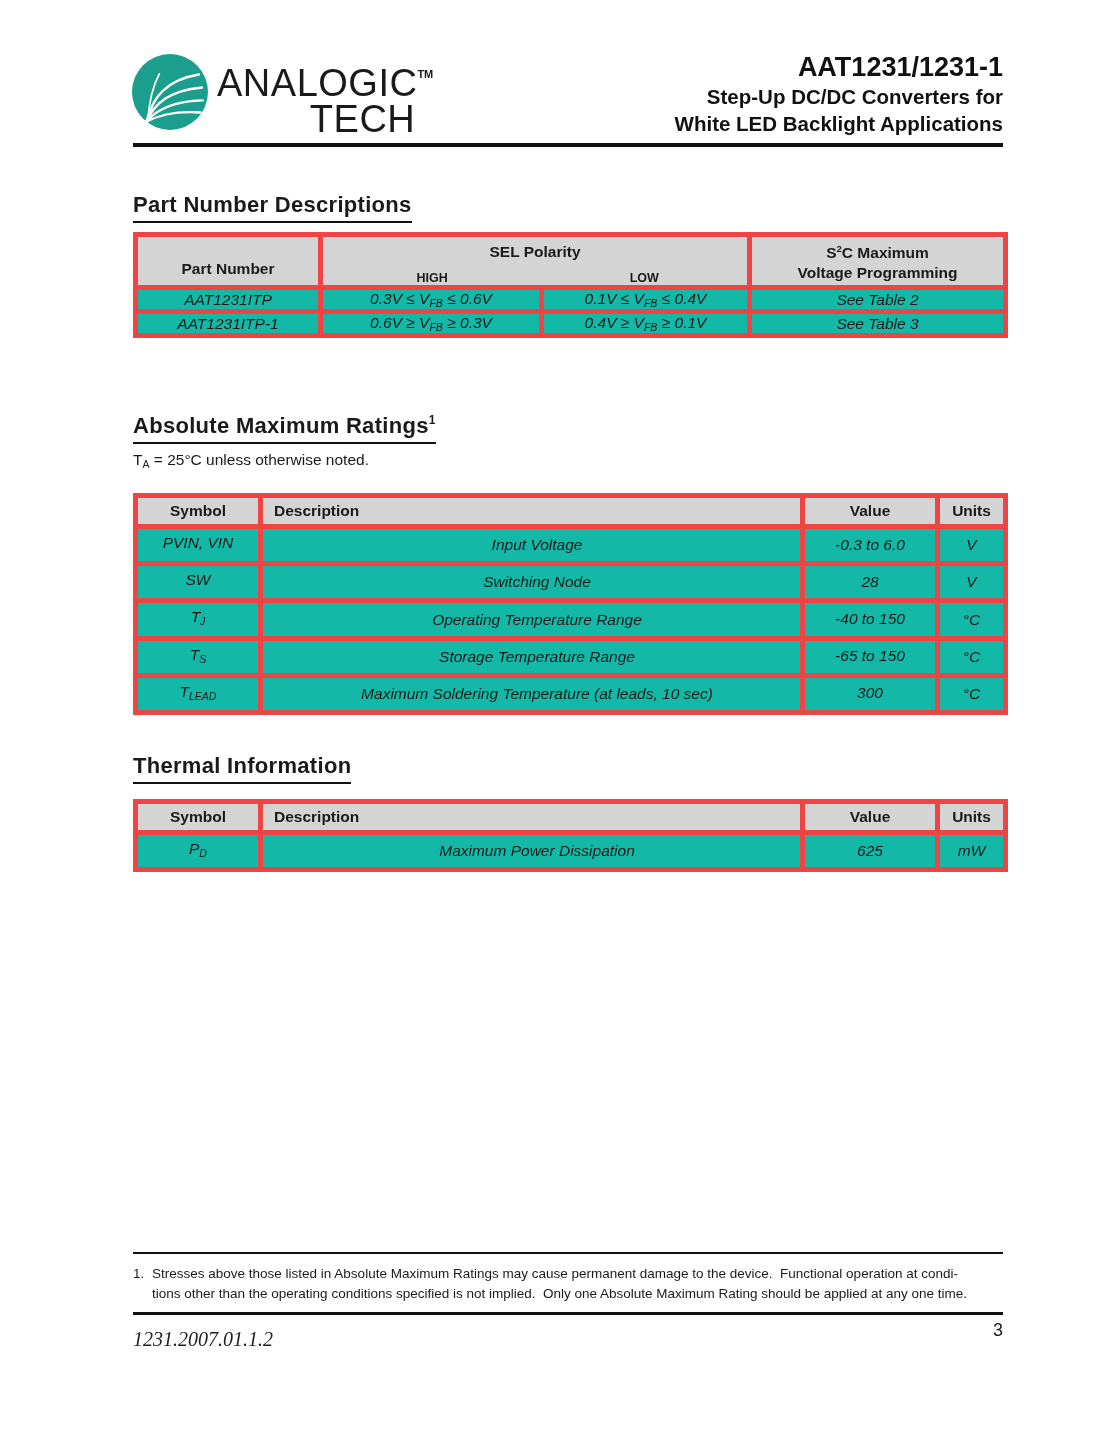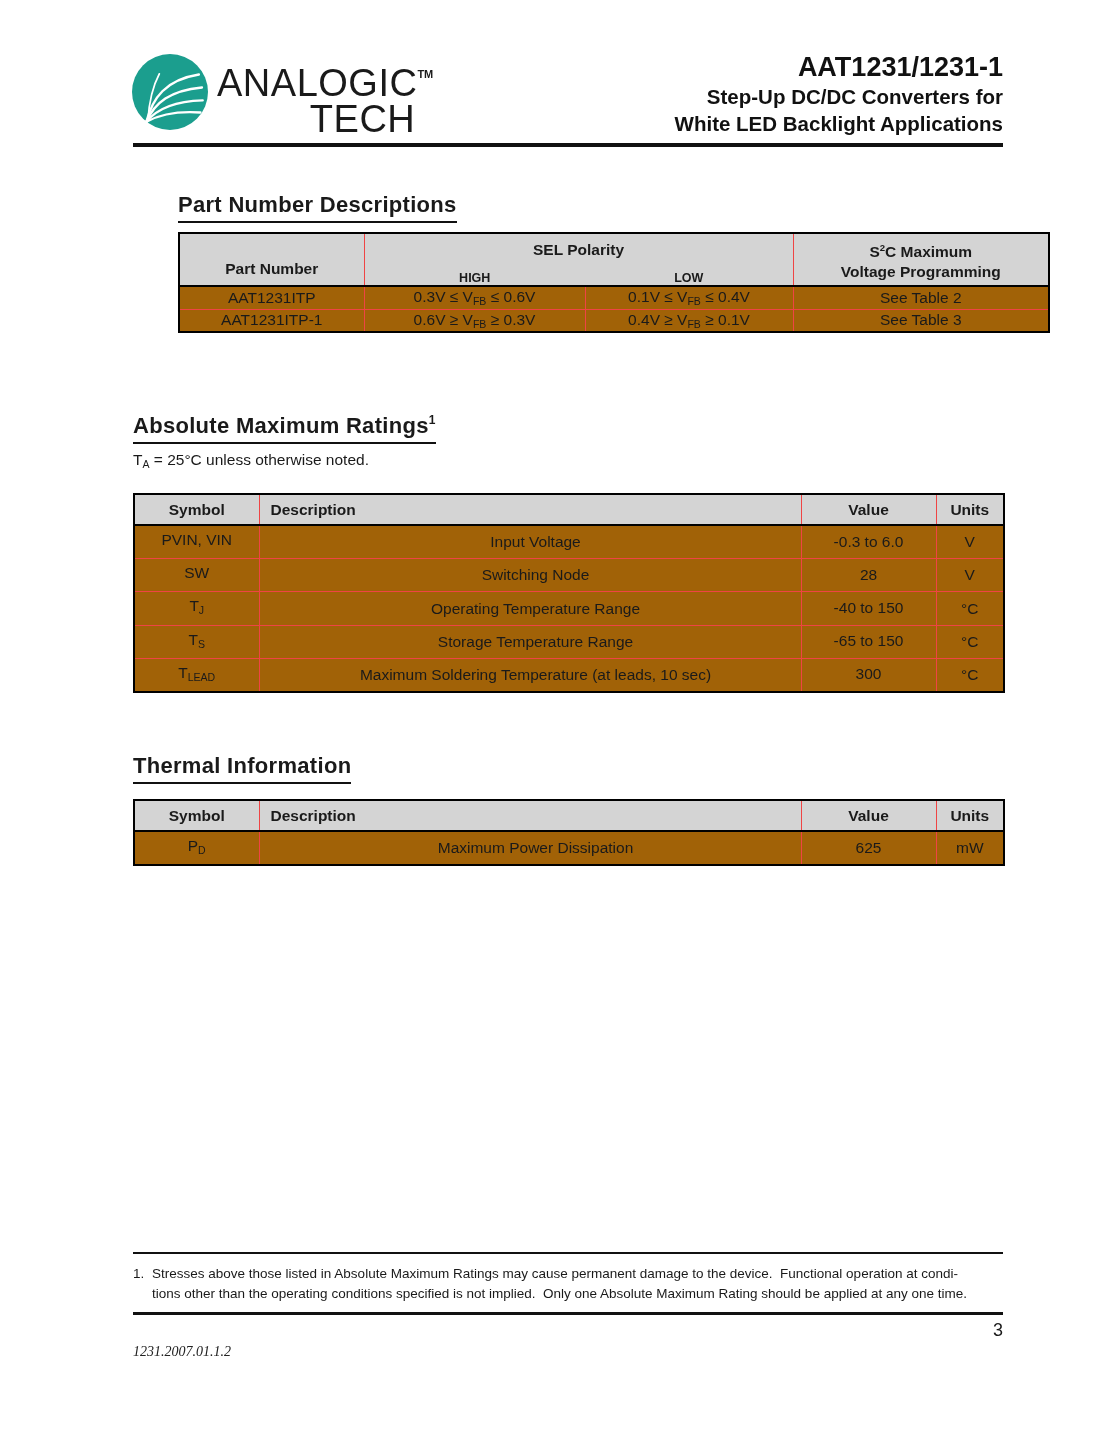--- a/index.html
+++ b/index.html
@@ -29,23 +29,23 @@
   h2.sec-heading {
     display:inline-block; font-size:22px; font-weight:700; letter-spacing:0.3px;
     color:#1a1a1a; padding-bottom:4px; border-bottom:2.5px solid #111; line-height:24px;
   }
   h2.sec-heading .hd-sup { font-size:12px; vertical-align:9px; }
 
   .condition-line { font-size:15.5px; margin-top:7px; color:#1a1a1a; }
 
   
   table { border-collapse:collapse; width:870px; table-layout:fixed; border:2px solid #000; }
-  th, td { border:1px solid #ef4444; font-size:15.5px; color:#1a1a1a; }
+  th, td { border:5px solid #ef4444; font-size:15.5px; color:#1a1a1a; }
   thead th { background:#d4d4d4; font-weight:700; }
-  tbody td { text-align:center; height:23px; background:#a16207; }
+  tbody td { text-align:center; height:23px; background:#14b8a6;font-style:italic; }
   tbody tr:first-child td { border-top:2px solid #000; }
   sub { font-size:0.68em; vertical-align:-0.3em; letter-spacing:0; }
   .sup2 { font-size:0.62em; vertical-align:6px; }
 
   
   .t-part th { text-align:center; }
   .t-part .th-partnum { vertical-align:bottom; padding-bottom:7px; }
   .t-part .th-sel { height:28px; vertical-align:bottom; padding-bottom:2px; border-bottom:none; }
   .t-part .th-hl { height:25px; vertical-align:bottom; padding-bottom:0; border-top:none; }
   .t-part .hl-wrap { display:flex; }
@@ -62,21 +62,21 @@
 
   
   .footnote-block { top:1252px; left:133px; width:870px; }
   .fn-rule-thin { height:1.5px; background:#111; }
   .fn-body { display:flex; margin-top:10px; font-size:13.5px; line-height:20px; color:#1a1a1a; }
   .fn-marker { flex:0 0 19px; }
   .fn-lines { flex:1; white-space:pre-wrap; }
   .fn-rule-thick { height:3px; background:#111; margin-top:8px; }
 
   .footer-row { top:1320px; left:133px; width:870px; display:flex; justify-content:space-between; }
-  .doc-number { font-family:"Liberation Serif", serif; font-style:italic; font-size:14px; color:#222; margin-top:24px; }
+  .doc-number { font-family:"Liberation Serif", serif; font-style:italic; font-size:20px; color:#222; margin-top:8px; }
   .page-number { font-size:18px; color:#1a1a1a; }
 </style>
 </head>
 <body>
 
 <div class="abs logo-block">
   <svg class="logo-circle" viewBox="0 0 100 100" aria-hidden="true">
     <circle cx="50" cy="50" r="50" fill="#1b9e8e"></circle>
     <g stroke="#ffffff" stroke-width="3.2" fill="none" stroke-linecap="round">
       <path d="M19,89 C27,58 44,34 88,27"></path>
@@ -95,21 +95,21 @@
 </div>
 
 <div class="abs title-block">
   <div class="title-line1">AAT1231/1231-1</div>
   <div class="title-line2">Step-Up DC/DC Converters for</div>
   <div class="title-line3">White LED Backlight Applications</div>
 </div>
 
 <div class="abs header-rule"></div>
 
-<div class="abs" style="top:193px; left:133px; width:730px;margin-left:45px;">
+<div class="abs" style="top:193px; left:133px; width:730px;">
   <h2 class="sec-heading">Part Number Descriptions</h2>
   <table class="t-part" style="margin-top:9px;">
     <colgroup>
         <col style="width:185px">
         <col style="width:221px">
         <col style="width:208px">
         <col style="width:256px">
       </colgroup>
     <thead>
       <tr>

